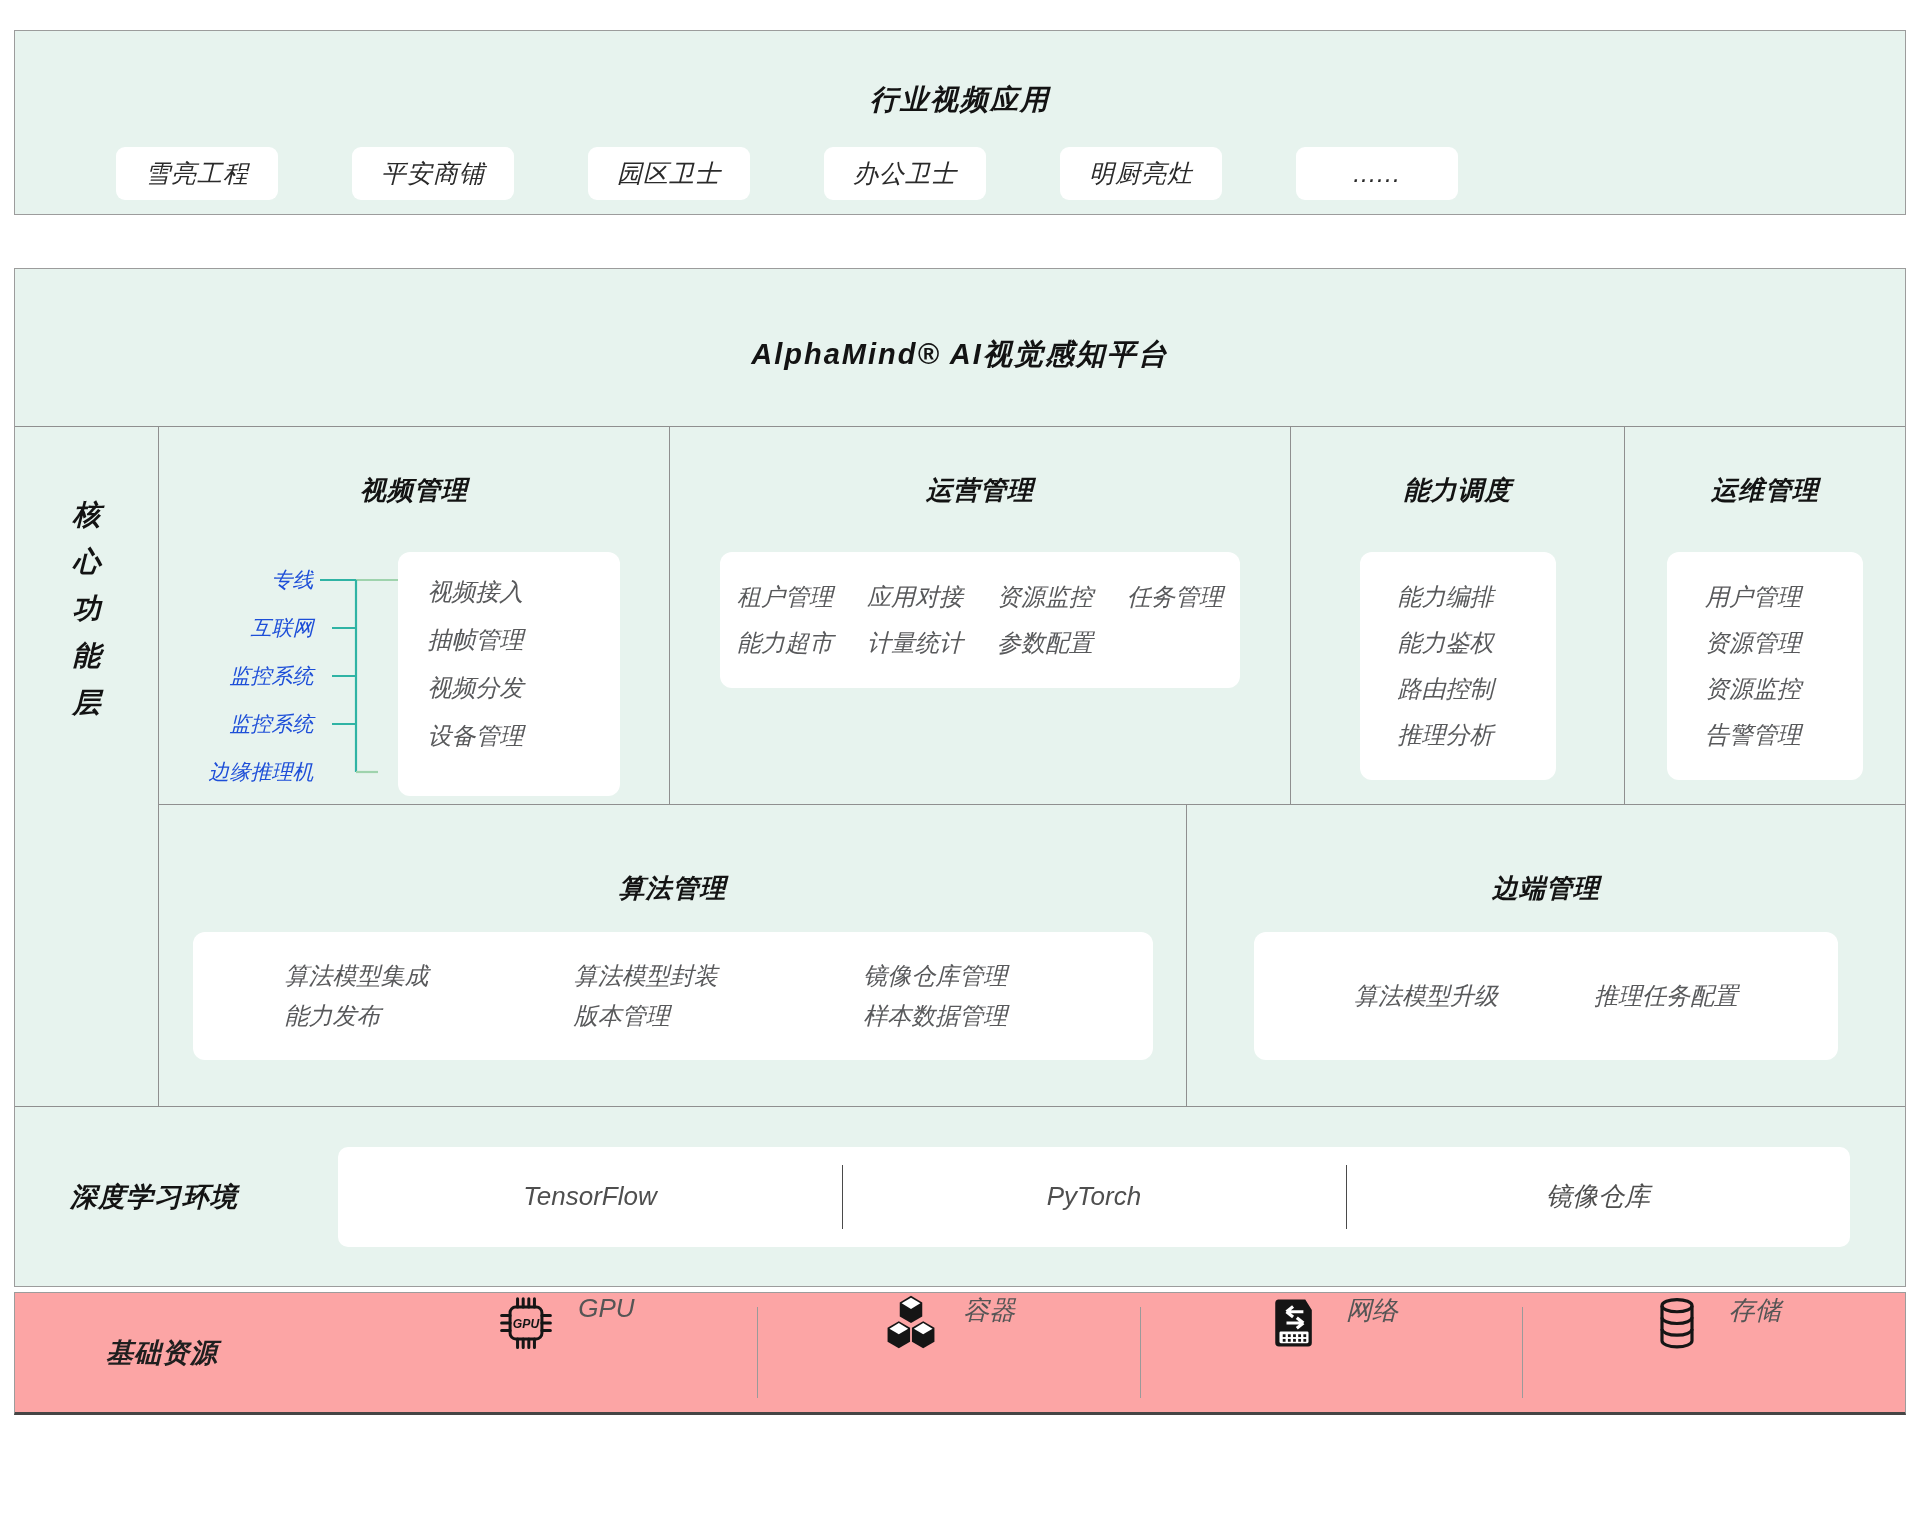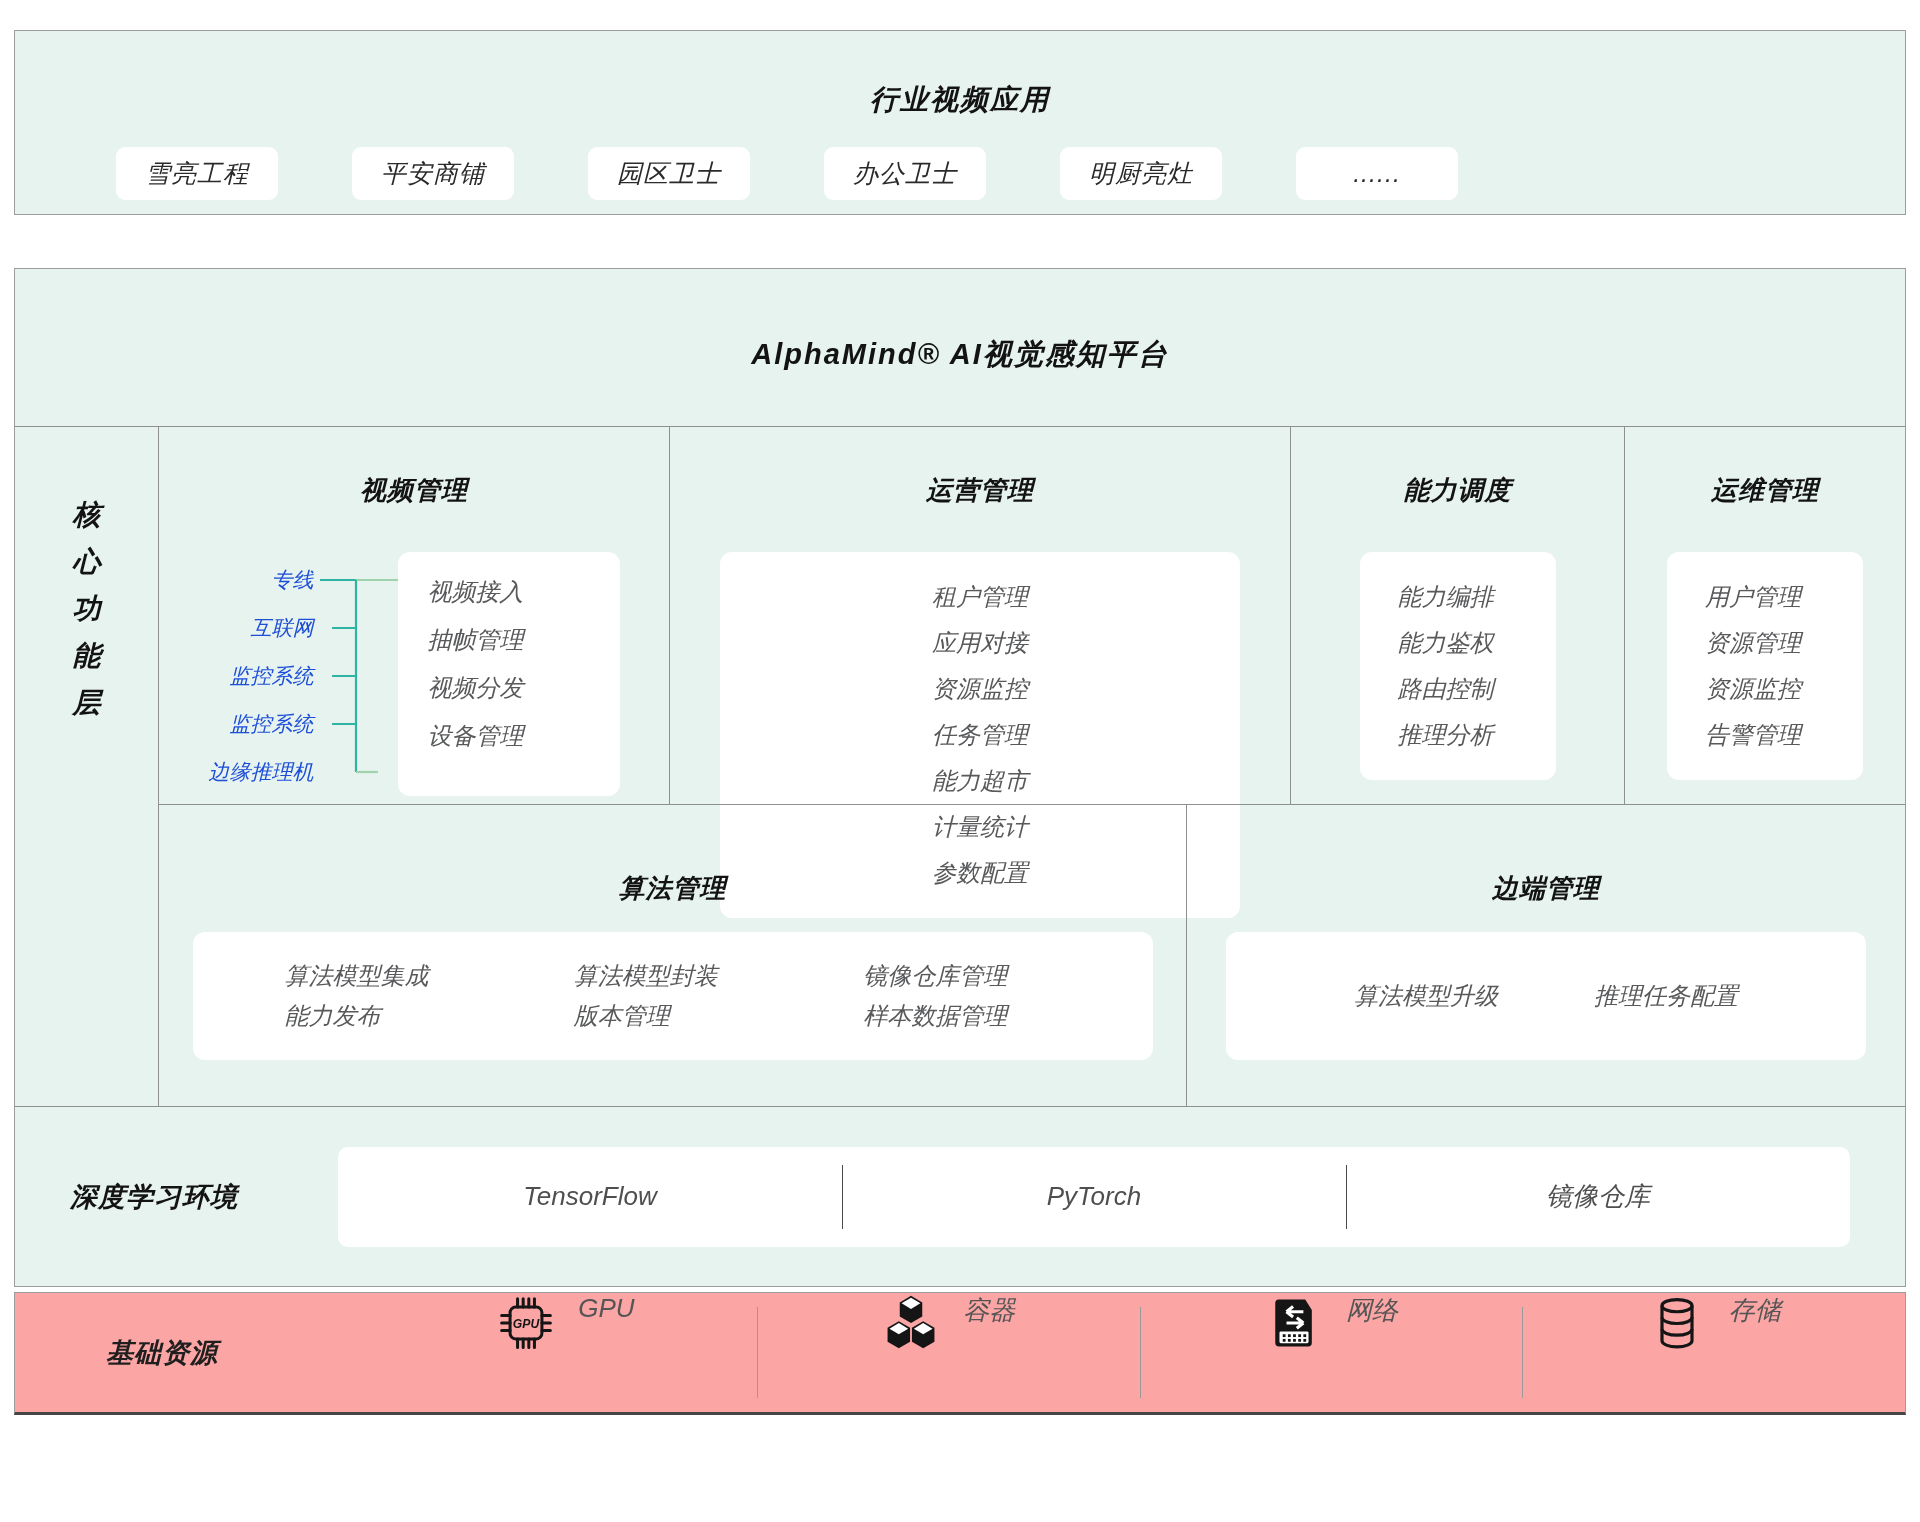--- a/index.html
+++ b/index.html
@@ -34,29 +34,29 @@
   .row2 .col-title { margin-top: 66px; }
 
   .vm-content { display: flex; justify-content: center; margin-top: 48px; }
   .vm-sources { font-size: 21px; line-height: 48px; color: #1d4ed8; text-align: right; }
   .vm-bracket { width: 78px; height: 240px; flex: none; margin-left: 6px; }
   .vm-box { width: 222px; margin-top: -4px; background: #fff; border-radius: 12px;
             padding: 16px 0 16px 30px; font-size: 24px; line-height: 48px; color: #58595b; }
 
   .white-box { background: #fff; border-radius: 12px; color: #58595b; font-size: 24px; }
   .op-box   { width: 520px; margin: 44px auto 0; padding: 22px 0; display: grid;
-              grid-template-columns: 1fr; line-height: 46px; text-align: center; }
+              grid-template-columns: 1fr 1fr 1fr 1fr; line-height: 46px; text-align: center; }
   .list-box { width: 196px; margin: 44px auto 0; padding: 22px 0 22px 38px; line-height: 46px; }
 
   .row2 { flex: 1; border-top: 1px solid #8f8f8f; display: flex; }
   .col-algo { width: 1028px; border-right: 1px solid #8f8f8f; }
   .col-edge { flex: 1; }
   .algo-box { width: 960px; margin: 26px auto 0; height: 128px; padding: 24px 0 24px 92px;
               display: grid; grid-template-columns: 1fr 1fr 1fr; line-height: 40px; }
-  .edge-box { width: 640px; margin: 26px auto 0; height: 128px; display: flex;
+  .edge-box { width: 584px; margin: 26px auto 0; height: 128px; display: flex;
               align-items: center; justify-content: center; gap: 96px; }
 
   .row3 { height: 180px; border-top: 1px solid #8f8f8f; display: flex; align-items: center; }
   .dl-label { margin-left: 55px; width: 252px; font-size: 27px; font-weight: bold; color: #131313; letter-spacing: 1px; }
   .dl-bar { flex: 1; margin: 0 55px 0 16px; height: 100px; background: #fff; border-radius: 10px; display: flex; }
   .dl-cell { flex: 1; display: flex; align-items: center; justify-content: center;
              font-size: 26px; color: #4f4f4f; position: relative; }
   .dl-cell + .dl-cell::before { content: ""; position: absolute; left: 0; top: 18px; bottom: 18px;
              width: 1px; background: #4a4a4a; }
 

